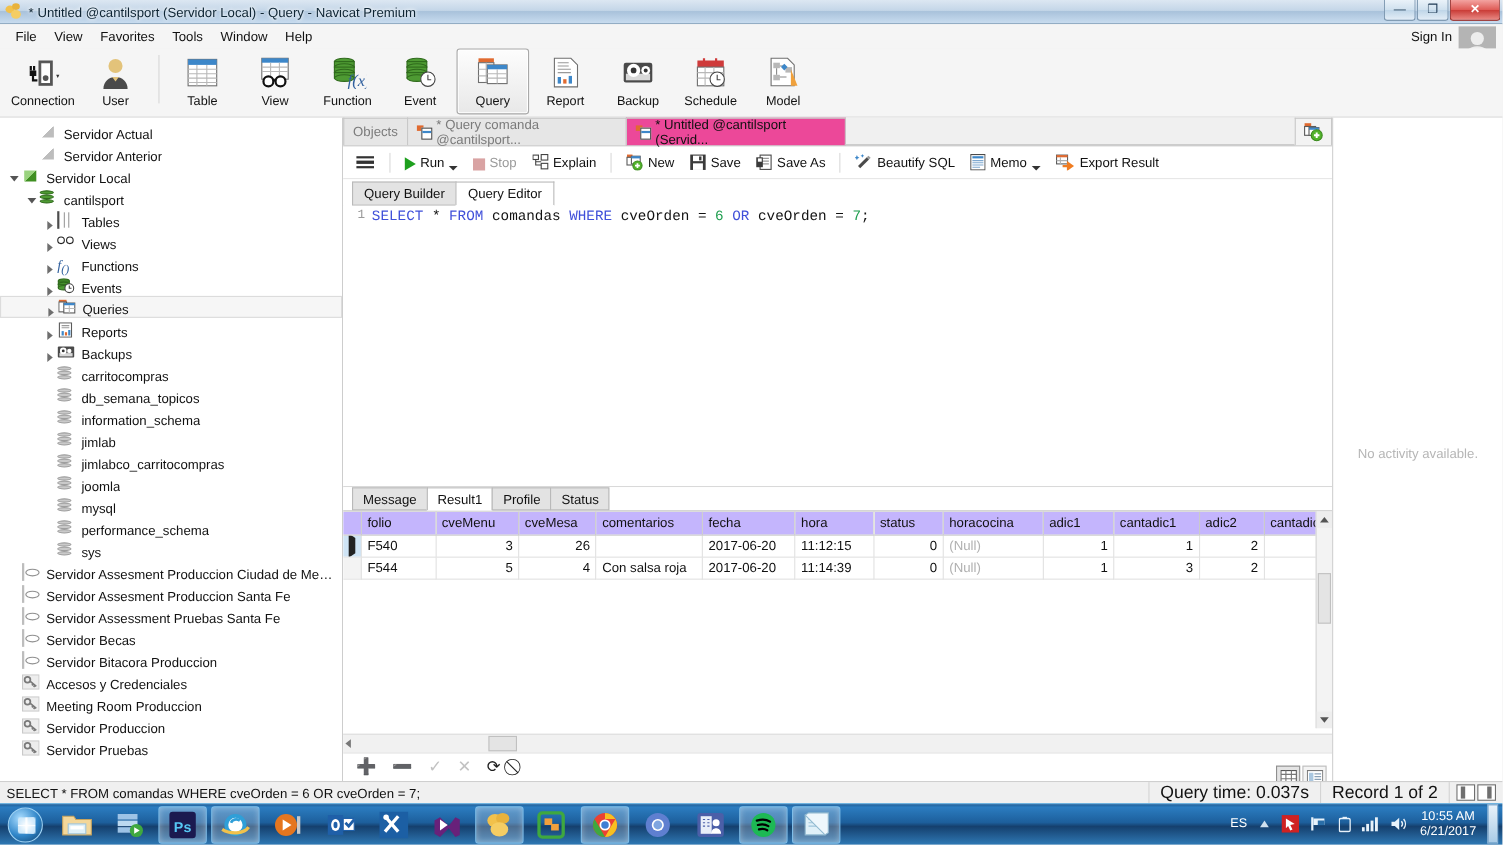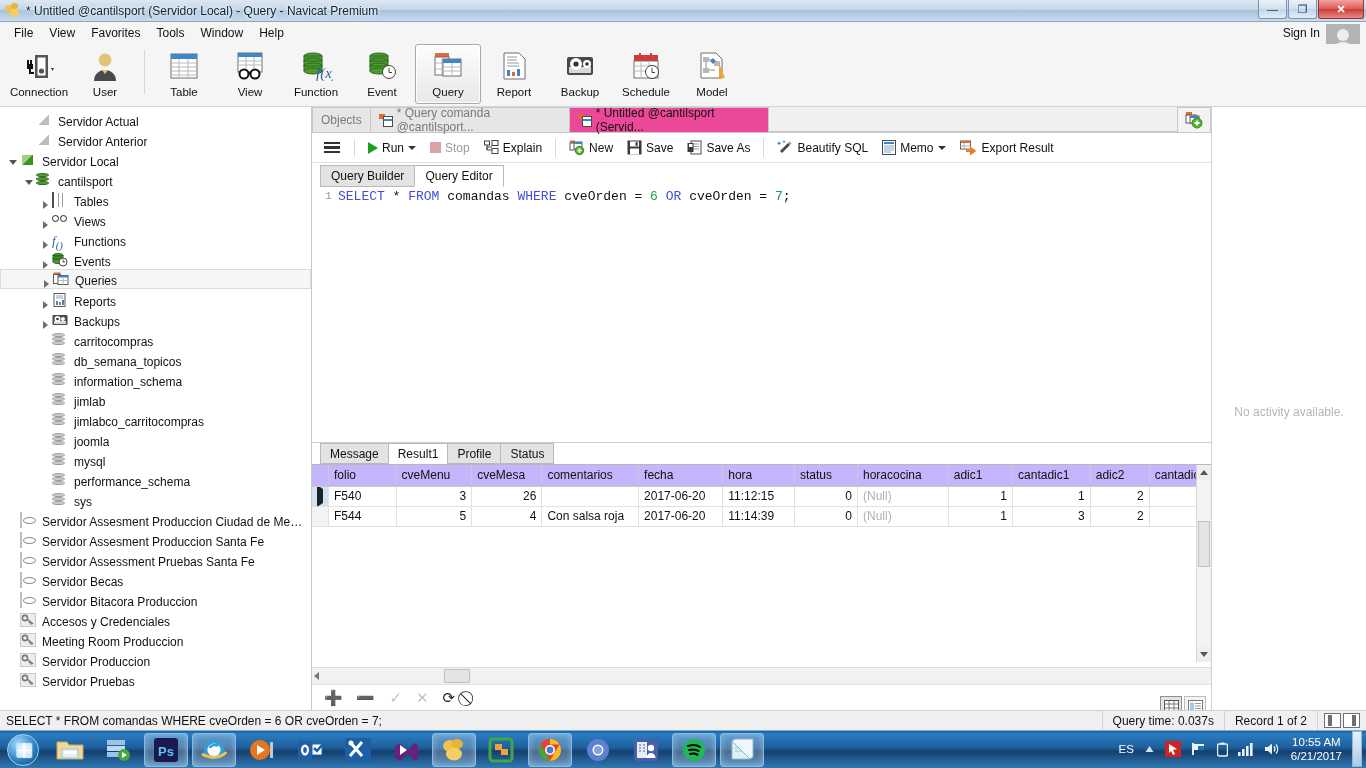--- a/index.html
+++ b/index.html
@@ -142,21 +142,21 @@
   .tabico .o { position: absolute; left: 0; top: 0; width: 6px; height: 5px; background: #e06a30; }
   .tabico .g { position: absolute; left: 4px; top: 2px; width: 10px; height: 11px;
                background: #fff; border: 1px solid #4c4c4c; }
   .tabico .g:after { content:""; position:absolute; left:0; right:0; top:2px; height:2px; background:#3d87c9; }
   .tabs-spacer { flex: 1; border-bottom: 1px solid #c8c8c8; }
   .tabaddbtn { width: 34px; height: 25px; border: 1px solid #c8c8c8; border-bottom: none;
                background: #f3f3f3; display: flex; align-items: center; justify-content: center; }
 
   .qtoolbar { height: 30px; display: flex; align-items: center; gap: 4px;
               padding: 0 6px; background: #fff; border-bottom: 1px solid #e2e2e2; }
-  .qitem { display: flex; align-items: center; gap: 4px; padding: 3px 5px; font-size: 12px; color: #111;
+  .qitem { display: flex; align-items: flex-end; gap: 4px; padding: 3px 5px; font-size: 12px; color: #111;
            white-space: nowrap; }
   .qitem.dis { color: #9a9a9a; }
   .qsep { width: 1px; height: 18px; background: #d9d9d9; margin: 0 4px; }
   .hamb { display: flex; flex-direction: column; gap: 2px; padding: 4px 6px; }
   .hamb i { width: 16px; height: 2.5px; background: #333; display: block; }
   .tri-run { width: 0; height: 0; border-top: 6px solid transparent; border-bottom: 6px solid transparent;
              border-left: 10px solid #1ea01e; }
   .sq-stop { width: 11px; height: 11px; background: #d9a3a3; }
 
   .qbtabs { height: 24px; display: flex; align-items: flex-end; padding-left: 8px;
@@ -232,21 +232,21 @@
   
   .viewtoggle { position: absolute; right: 160px; bottom: 52px; display: flex; gap: 2px; }
   .vt { width: 22px; height: 20px; border: 1px solid #bdbdbd; background: #f4f4f4;
         display: flex; align-items: center; justify-content: center; }
   .vt.sel { background: #e4e4e4; border-color: #8f8f8f; }
 
   .statusbar { position: absolute; left: 0; right: 0; bottom: 38px; height: 20px;
                background: #f0f0f0; border-top: 1px solid #cfcfcf; display: flex; align-items: center; }
   .sb-sql { flex: 1; padding-left: 6px; font-size: 12px; color: #111; background: #f0f0f0;
             height: 20px; display: flex; align-items: center; border-right: 1px solid #d4d4d4; }
-  .sb-cell { padding: 0 10px; font-size: 12px; height: 20px; display: flex; align-items: center;
+  .sb-cell { padding: 0 10px; font-size: 16px; height: 20px; display: flex; align-items: center;
              border-right: 1px solid #d4d4d4; }
   .sb-icons { display: flex; gap: 2px; padding: 0 6px; }
   .sbi { width: 17px; height: 15px; border: 1px solid #6f6f6f; background: #fff; position: relative; }
   .sbi:after { content: ""; position: absolute; left: 3px; top: 1px; bottom: 1px; width: 4px;
                background: #6f6f6f; }
   .sbi.right:after { left: auto; right: 3px; }
 
   
   .taskbar { position: absolute; left: 0; bottom: 0; width: 1366px; height: 38px;
              background: linear-gradient(to bottom, #1f5f99 0%, #2b7cc0 8%, #1d5f9c 45%, #15406e 55%, #2f79b5 100%);

